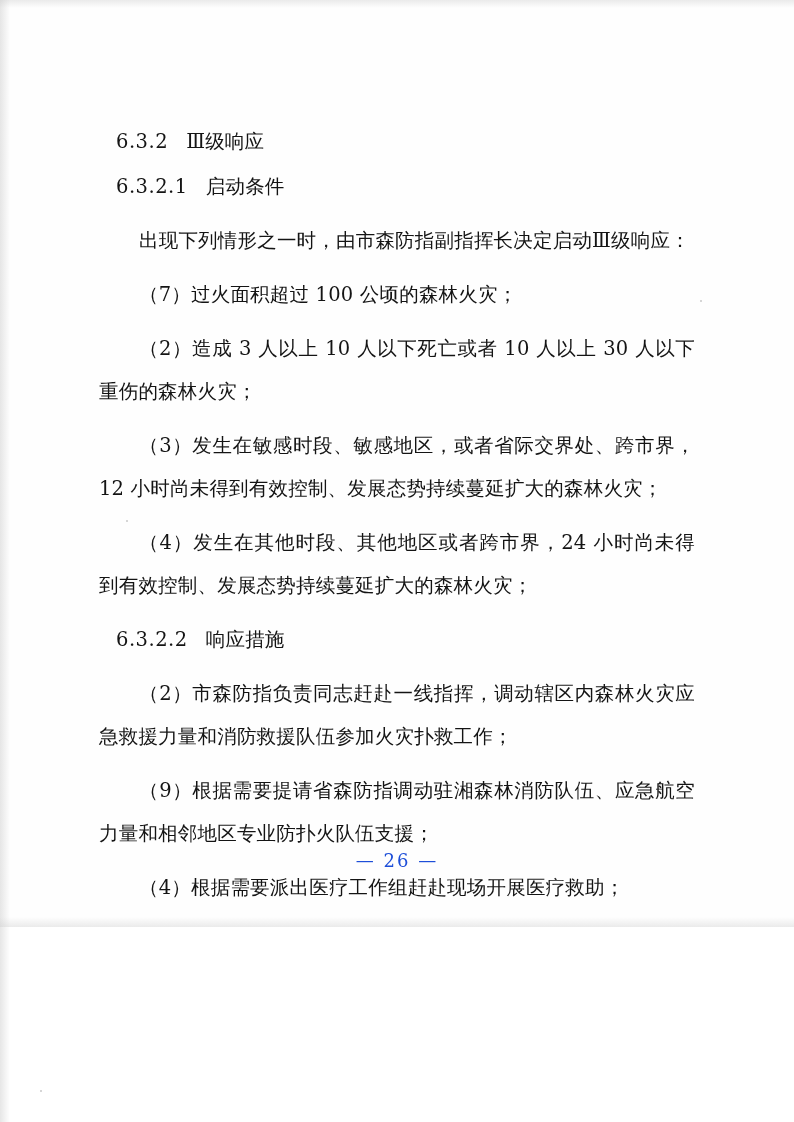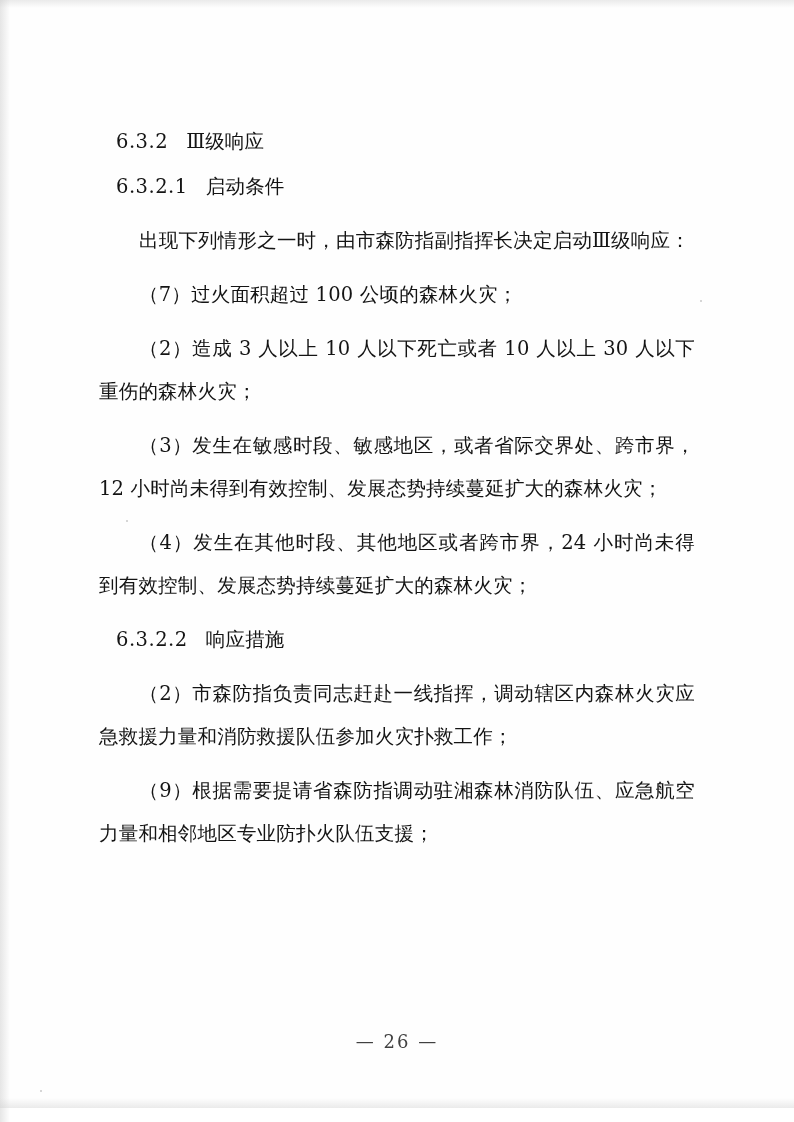--- a/index.html
+++ b/index.html
@@ -13,21 +13,21 @@
     font-family: "DejaVu Serif", "Liberation Serif", serif;
     color: #1a1a1a;
     overflow: hidden;
     position: relative;
   }
   .page {
     position: absolute;
     top: 0;
     left: 0;
     width: 794px;
-    height: 1108px;
+    height: 927px;
     box-sizing: border-box;
     padding: 120px 88px 60px 88px;
     background: #fefefe;
   }
   .doc-body {
     font-size: 19.5px;
     line-height: 43px;
     color: #141414;
     letter-spacing: 0.2px;
   }
@@ -54,21 +54,21 @@
     text-justify: inter-ideograph;
   }
   .footer {
     position: absolute;
     left: 0;
     right: 0;
     bottom: 56px;
     text-align: center;
     font-size: 18px;
     font-family: "DejaVu Serif", "Liberation Serif", serif;
-    color: #404040;
+    color: #1d4ed8;
     letter-spacing: 2px;
   }
   .speck {
     position: absolute;
     width: 2px;
     height: 2px;
     background: #c9c9c9;
     border-radius: 50%;
   }
   .edge-shadow-left {
@@ -118,20 +118,21 @@
 
     <p class="para">（7）过火面积超过 100 公顷的森林火灾；</p>
     <p class="para">（2）造成 3 人以上 10 人以下死亡或者 10 人以上 30 人以下重伤的森林火灾；</p>
     <p class="para">（3）发生在敏感时段、敏感地区，或者省际交界处、跨市界，12 小时尚未得到有效控制、发展态势持续蔓延扩大的森林火灾；</p>
     <p class="para">（4）发生在其他时段、其他地区或者跨市界，24 小时尚未得到有效控制、发展态势持续蔓延扩大的森林火灾；</p>
 
     <p class="heading"><span class="num">6.3.2.2</span><span class="gap"></span><span>响应措施</span></p>
 
     <p class="para">（2）市森防指负责同志赶赴一线指挥，调动辖区内森林火灾应急救援力量和消防救援队伍参加火灾扑救工作；</p>
     <p class="para">（9）根据需要提请省森防指调动驻湘森林消防队伍、应急航空力量和相邻地区专业防扑火队伍支援；</p>
+    <p class="para">（4）根据需要派出医疗工作组赶赴现场开展医疗救助；</p>
 
   </div>
 
   <div class="footer">— 26 —</div>
 
   <div class="speck" style="left:40px; top:1090px;"></div>
   <div class="speck" style="left:126px; top:520px;"></div>
   <div class="speck" style="left:700px; top:300px;"></div>
 </div>
 

